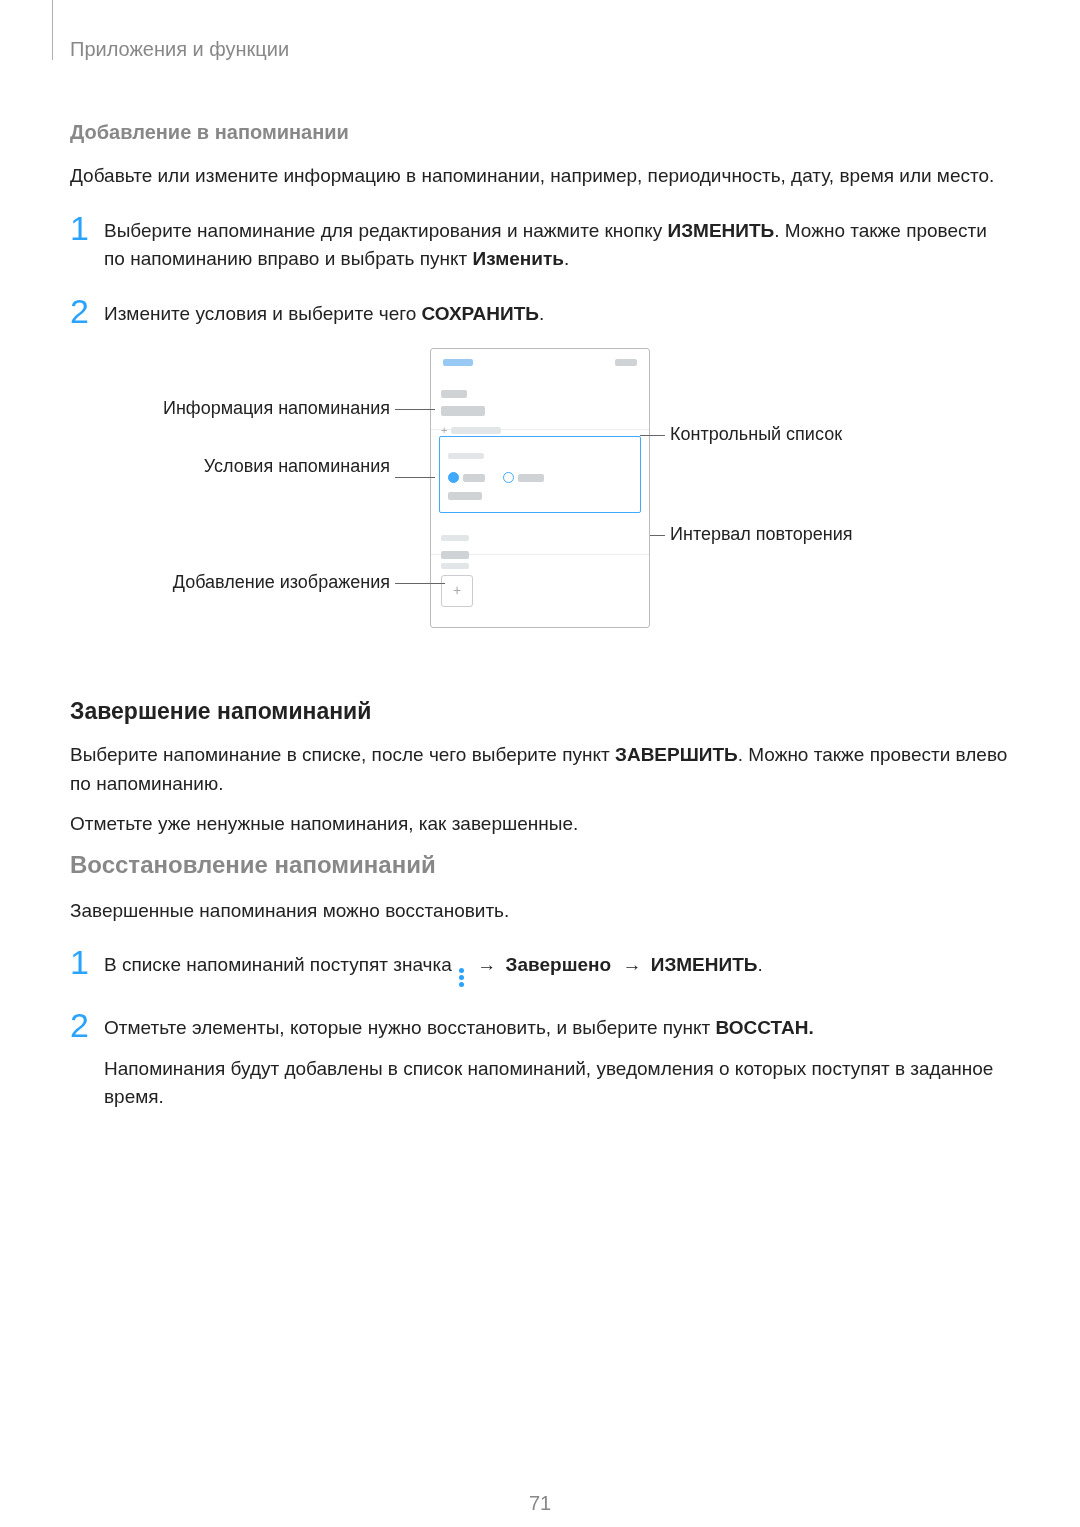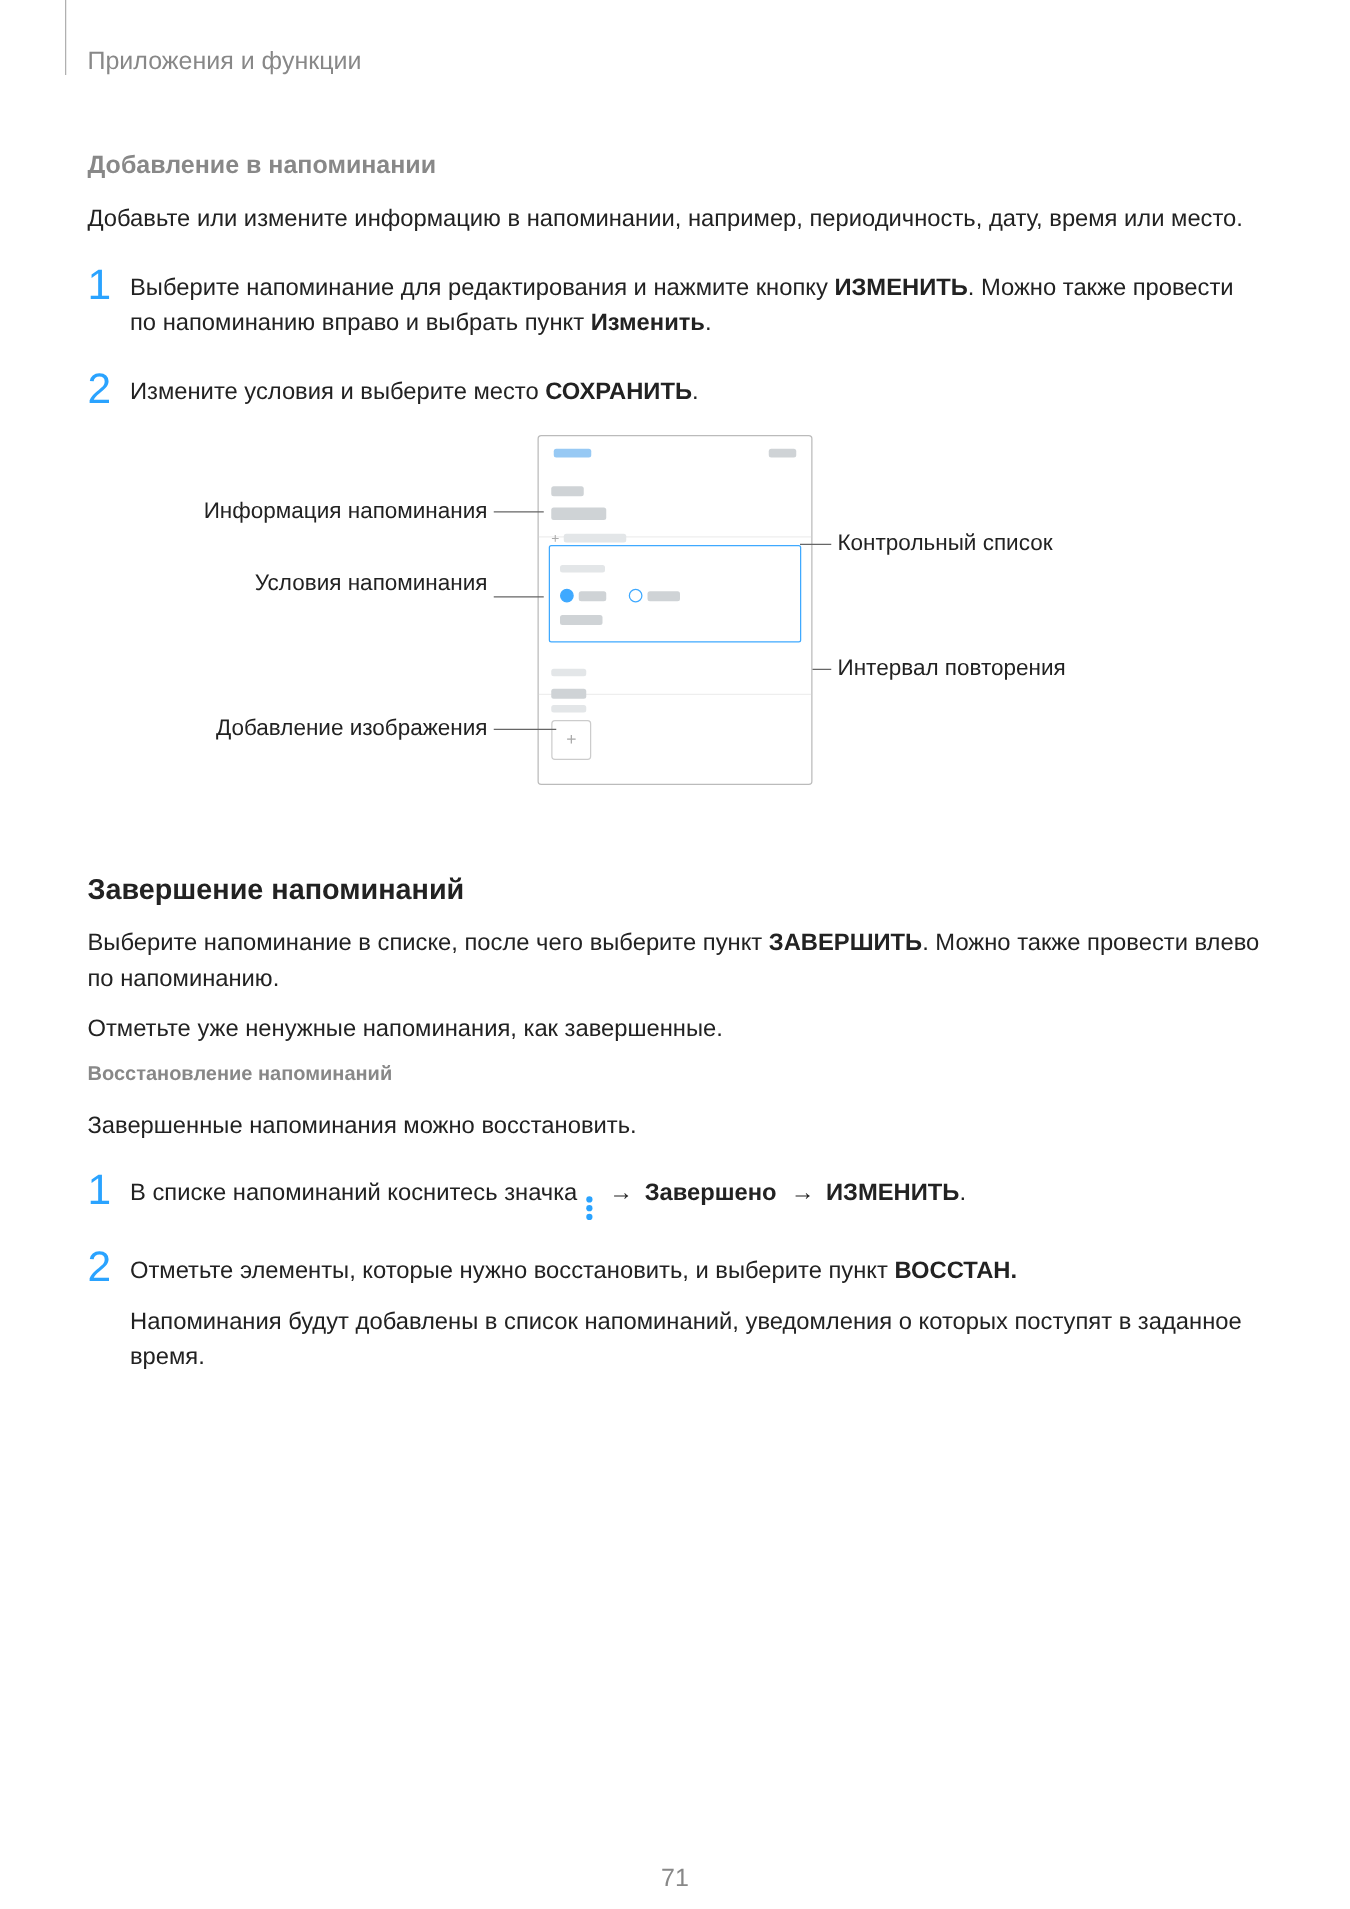--- a/index.html
+++ b/index.html
@@ -33,21 +33,21 @@
   .section-sub {
     color: #888;
     font-weight: bold;
     font-size: 20px;
     margin-top: 60px;
     margin-bottom: 18px;
   }
   .section-sub2 {
     color: #888;
     font-weight: bold;
-    font-size: 16px;
+    font-size: 24px;
     margin-top: 8px;
     margin-bottom: 18px;
   }
   .para {
     font-size: 19px;
     line-height: 1.5;
     margin-bottom: 12px;
   }
   .numlist {
     list-style: none;
@@ -205,21 +205,21 @@
   <ol class="numlist">
     <li>
       <div class="num">1</div>
       <div class="txt">
         <span>Выберите напоминание для редактирования и нажмите кнопку </span><span class="bold">ИЗМЕНИТЬ</span><span>. Можно также провести по напоминанию вправо и выбрать пункт </span><span class="bold">Изменить</span><span>.</span>
       </div>
     </li>
     <li>
       <div class="num">2</div>
       <div class="txt">
-        <span>Измените условия и выберите место </span><span class="bold">СОХРАНИТЬ</span><span>.</span>
+        <span>Измените условия и выберите чего </span><span class="bold">СОХРАНИТЬ</span><span>.</span>
       </div>
     </li>
   </ol>
 
   <div class="figure-wrap">
 
     <div class="phone">
       <div class="topbar">
         <span class="blurtxt blue" style="width:30px;height:7px;"></span>
         <span class="blurtxt grey" style="width:22px;height:7px;"></span>
@@ -270,21 +270,21 @@
   </div>
   <div class="para">Отметьте уже ненужные напоминания, как завершенные.</div>
 
   <div class="section-sub2">Восстановление напоминаний</div>
   <div class="para">Завершенные напоминания можно восстановить.</div>
 
   <ol class="numlist">
     <li>
       <div class="num">1</div>
       <div class="txt">
-        <span>В списке напоминаний коснитесь значка </span><span class="vmenu-icon">
+        <span>В списке напоминаний поступят значка </span><span class="vmenu-icon">
             <span></span>
             <span></span>
             <span></span>
           </span>
         <span class="arrow">→</span>
         <span class="bold">Завершено</span>
         <span class="arrow">→</span>
         <span class="bold">ИЗМЕНИТЬ</span><span>.</span>
       </div>
     </li>

